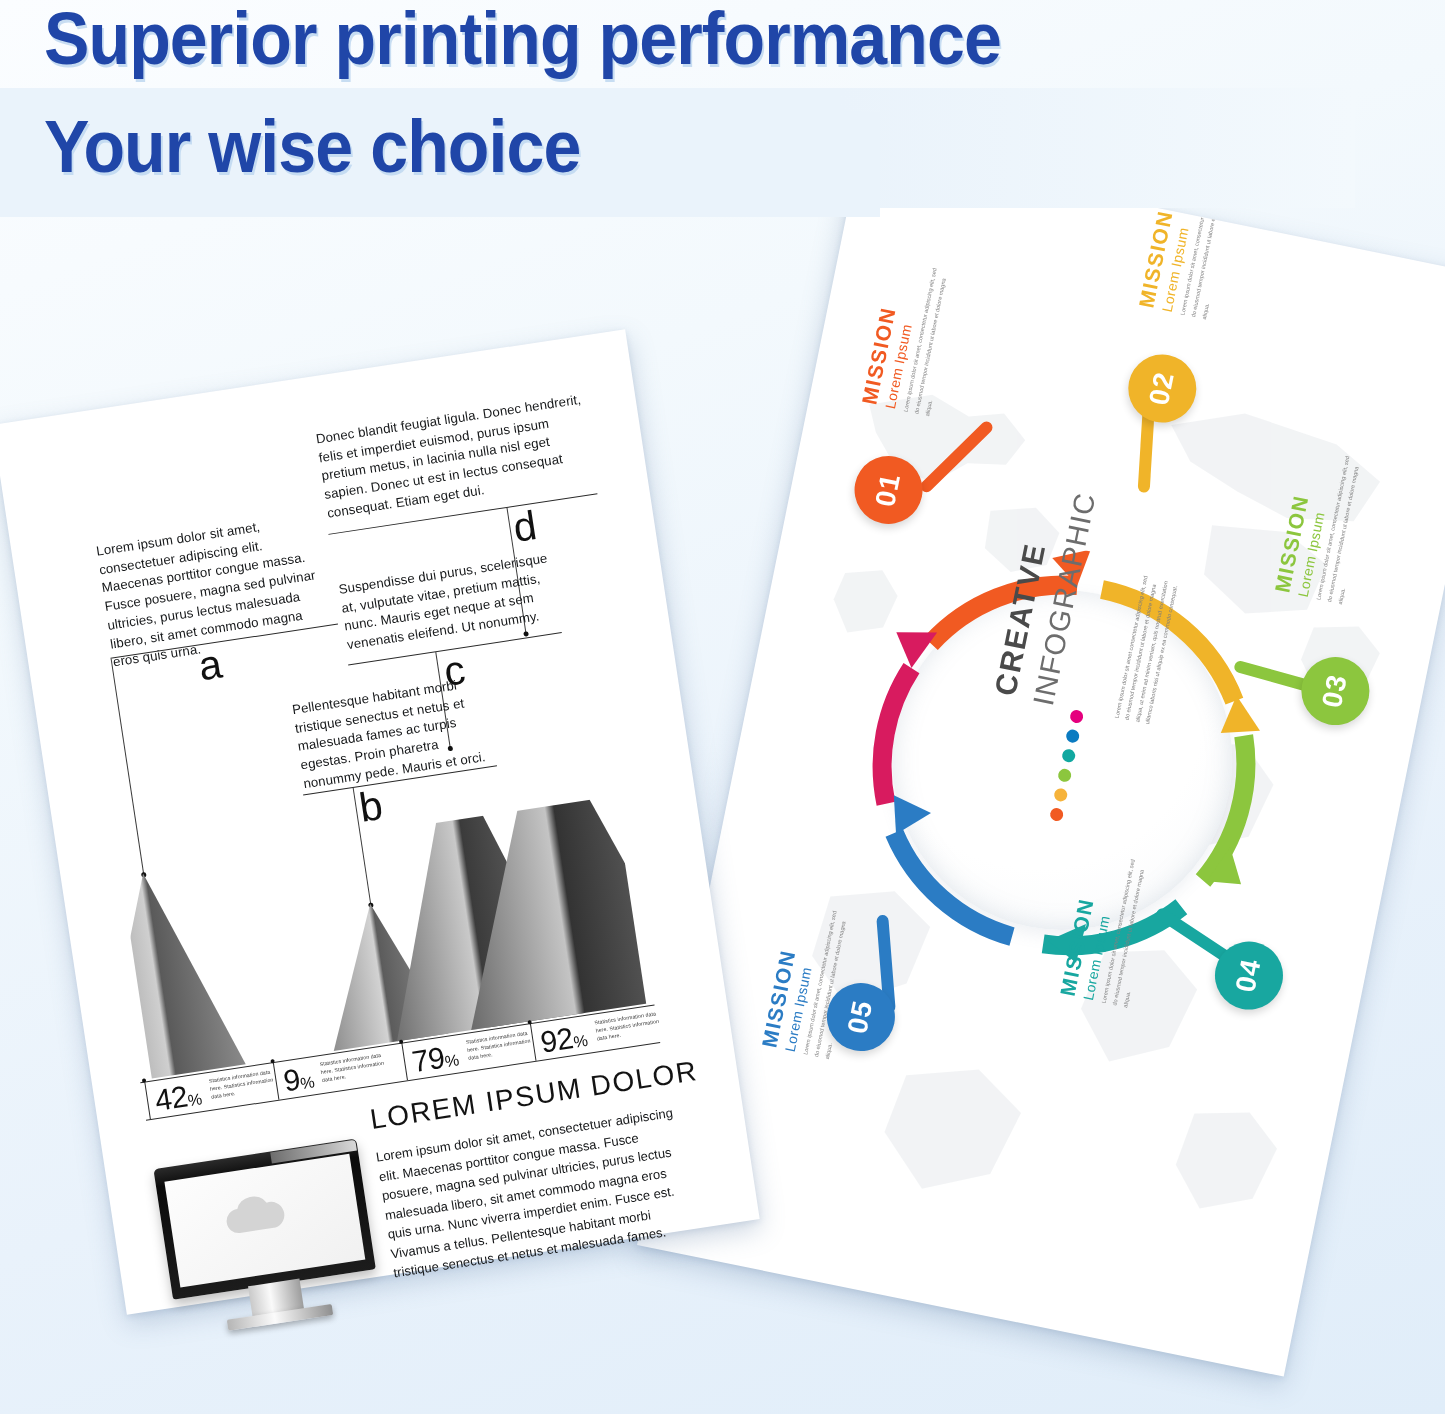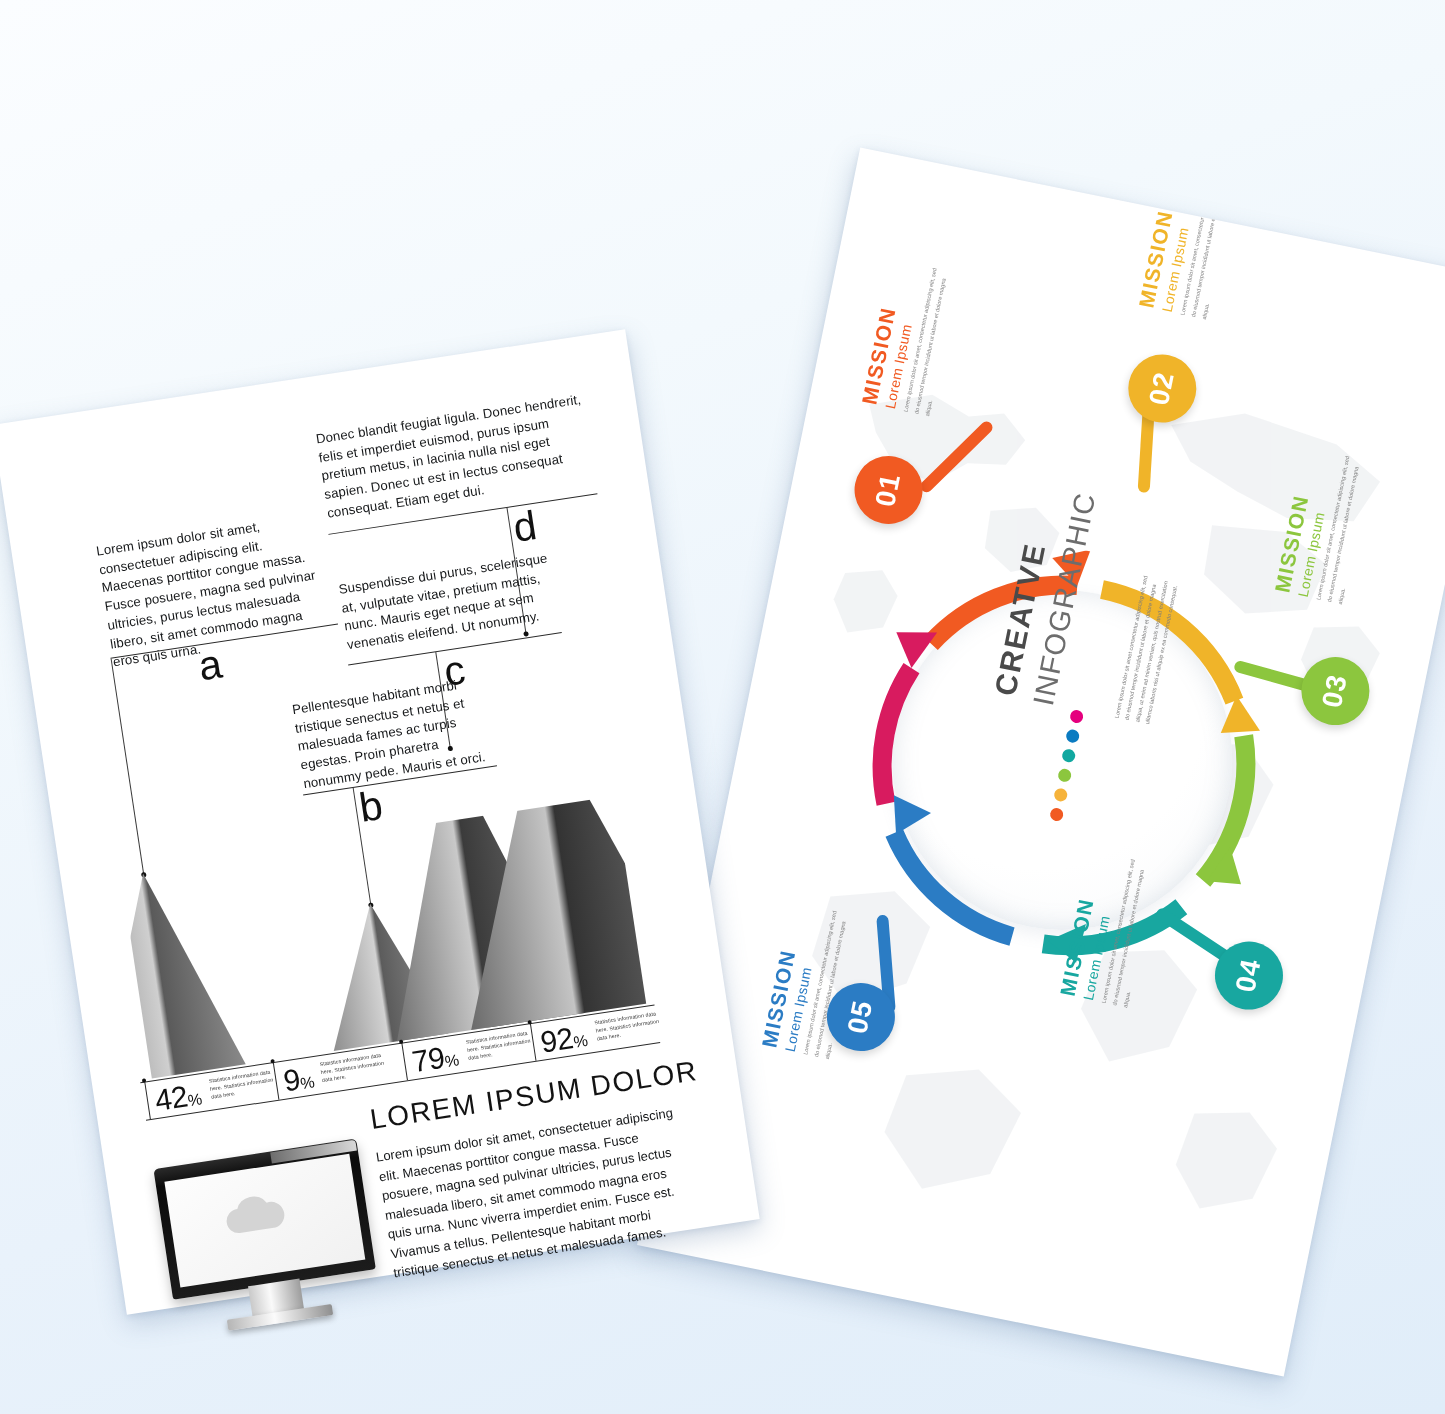--- a/index.html
+++ b/index.html
@@ -166,20 +166,26 @@
   .mlabel .mtitle{ font-size:21px; font-weight:bold; letter-spacing:1.5px; }
   .mlabel .msub{ font-size:14px; margin-top:1px; letter-spacing:.4px; }
   .mlabel .mbody{ font-size:5.6px; line-height:1.95; color:#808080; margin-top:3px; width:150px; }
   .rot90{ transform:rotate(-90deg); transform-origin:left top; }
 </style>
 </head>
 <body>
 
 <div id="stage">
 
+  <div class="headline-wrap">
+    <div class="hl-band"></div>
+    <div class="hl-band2"></div>
+    <div class="hl-line hl1">Superior printing performance</div>
+    <div class="hl-line hl2">Your wise choice</div>
+  </div>
 
   <div class="sheet" id="sheet-left">
     <div class="doc-inner">
 
       <div class="para" style="left:84px; top:132px; width:222px;">Lorem ipsum dolor sit amet, consectetuer adipiscing elit. Maecenas porttitor congue massa. Fusce posuere, magna sed pulvinar ultricies, purus lectus malesuada libero, sit amet commodo magna eros quis urna.</div>
       <div class="rule" style="left:82px; top:248px; width:230px;"></div>
       <div class="letter" style="left:168px; top:250px;">a</div>
       <div class="vline" style="left:82px; top:249px; height:218px;"></div>
       <div class="dot" style="left:80px; top:465px;"></div>
 

